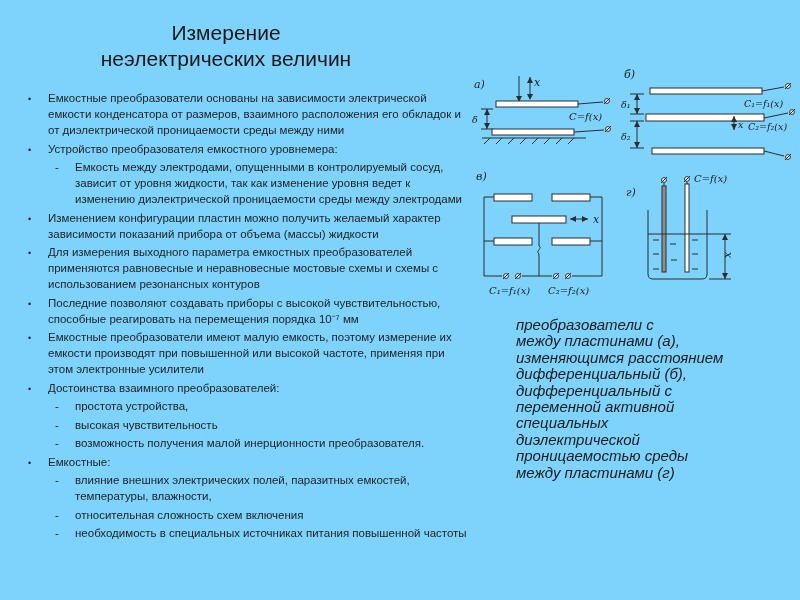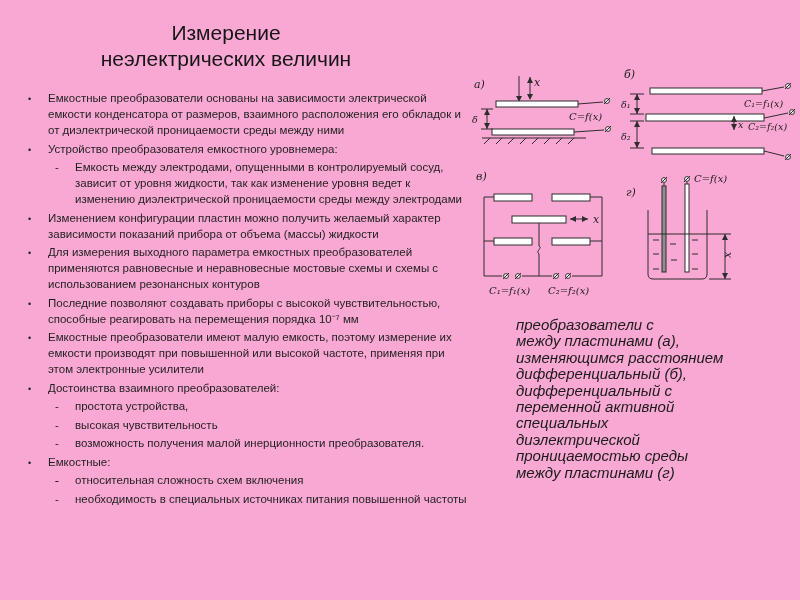--- a/index.html
+++ b/index.html
@@ -1,16 +1,16 @@
 <!DOCTYPE html>
 <html><head>
 <meta charset="utf-8">
 <style>
   html,body{margin:0;padding:0;background:#fff;}
-  .slide{position:relative;width:800px;height:600px;background:#f9a8d4;overflow:hidden;
+  .slide{position:relative;width:800px;height:600px;background:#7dd3fc;overflow:hidden;
          font-family:"Liberation Sans",sans-serif;color:#1f1f1f;}
   .title{position:absolute;left:26px;top:20px;width:400px;text-align:center;
          font-size:21px;line-height:26px;color:#161616;}
   .bullets{position:absolute;left:28px;top:90px;width:444px;margin:0;padding:0;list-style:none;
            font-size:11.5px;line-height:16px;}
   .bullets li{position:relative;margin:0 0 2.5px 0;}
   .bullets li.l1{padding-left:20px;}
   .bullets li.l2{margin-left:27px;padding-left:20px;}
   .bullets .marker{position:absolute;left:0;top:0;}
   .bullets .l1 .marker{font-size:9px;top:1px;}
@@ -41,21 +41,21 @@
     <li class="l2"><span class="marker">-</span><span>Емкость между электродами, опущенными в контролируемый сосуд, зависит от уровня жидкости, так как изменение уровня ведет к изменению диэлектрической проницаемости среды между электродами</span></li>
     <li class="l1"><span class="marker">•</span><span>Изменением конфигурации пластин можно получить желаемый характер зависимости показаний прибора от объема (массы) жидкости</span></li>
     <li class="l1"><span class="marker">•</span><span>Для измерения выходного параметра емкостных преобразователей применяются равновесные и неравновесные мостовые схемы и схемы с использованием резонансных контуров</span></li>
     <li class="l1"><span class="marker">•</span><span>Последние позволяют создавать приборы с высокой чувствительностью, способные реагировать на перемещения порядка 10⁻⁷ мм</span></li>
     <li class="l1"><span class="marker">•</span><span>Емкостные преобразователи имеют малую емкость, поэтому измерение их емкости производят при повышенной или высокой частоте, применяя при этом электронные усилители</span></li>
     <li class="l1"><span class="marker">•</span><span>Достоинства взаимного преобразователей:</span></li>
     <li class="l2"><span class="marker">-</span><span>простота устройства,</span></li>
     <li class="l2"><span class="marker">-</span><span>высокая чувствительность</span></li>
     <li class="l2"><span class="marker">-</span><span>возможность получения малой инерционности преобразователя.</span></li>
     <li class="l1"><span class="marker">•</span><span>Емкостные:</span></li>
-    <li class="l2"><span class="marker">-</span></li>
+    <li class="l2"><span class="marker">-</span><span>влияние внешних электрических полей, паразитных емкостей, температуры, влажности,</span></li>
     <li class="l2"><span class="marker">-</span><span>относительная сложность схем включения</span></li>
     <li class="l2"><span class="marker">-</span><span>необходимость в специальных источниках питания повышенной частоты</span></li>
   </ul>
 
   <svg class="fig" style="left:468px;top:72px;" width="152" height="96" viewBox="0 0 152 96">
     <text x="6" y="16">а)</text>
     <g>
       <line x1="51" y1="4" x2="51" y2="24"></line>
         <polygon points="48,24 54,24 51,30"></polygon>
       <line x1="62" y1="5" x2="62" y2="24"></line>

